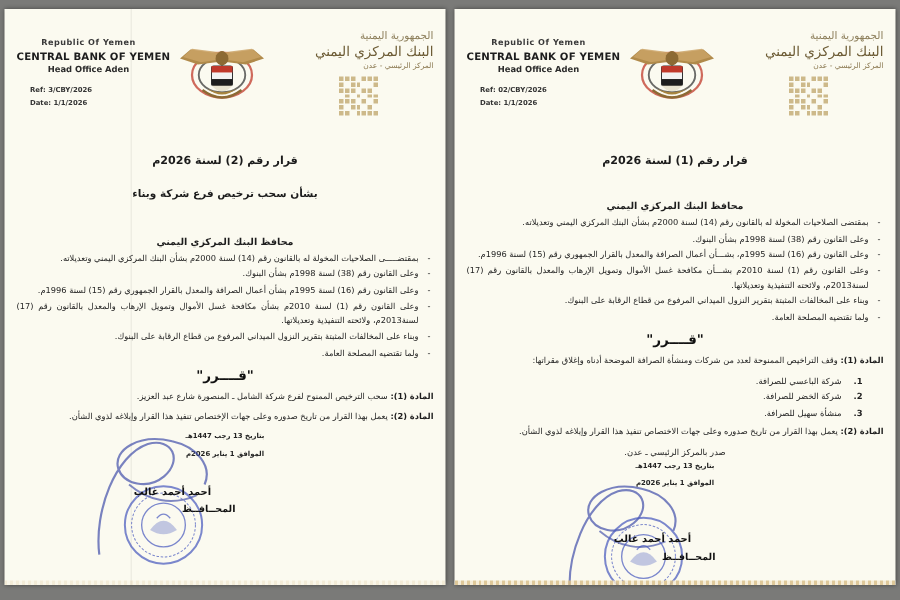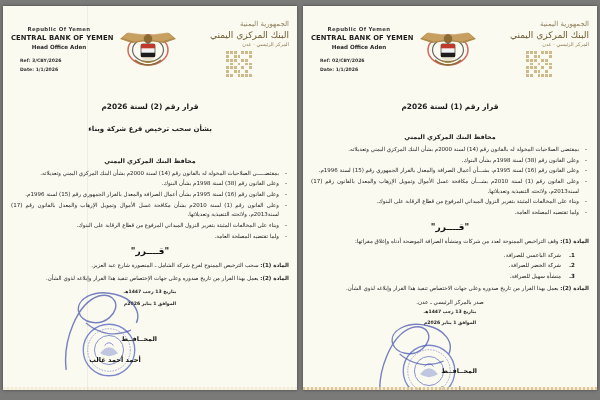--- a/index.html
+++ b/index.html
@@ -109,21 +109,21 @@
     font-size:5.6px;text-align:center;margin-top:5px;direction:rtl;
   }
   .hijri{
     font-size:4.6px;text-align:center;direction:rtl;
     line-height:1.8;margin-top:3px;color:#222;font-weight:bold;
   }
   
   .sigwrap{position:relative;height:66px;direction:rtl;margin-top:2px;}
   .sig-name{
     position:absolute;font-size:6.6px;font-weight:bold;color:#111;
-    text-align:center;width:84px;margin-top:32px;
+    text-align:center;width:84px;
   }
   .sig-title{
     position:absolute;font-size:6.4px;font-weight:bold;color:#111;
     text-align:right;width:84px;letter-spacing:1px;
   }
   .left .sig-name{right:132px;top:14px;}
   .left .sig-title{right:132px;top:25px;}
   .right .sig-name{right:112px;top:26px;}
   .right .sig-title{right:112px;top:38px;}
   .stamp{position:absolute;width:56px;height:56px;opacity:.72;}

